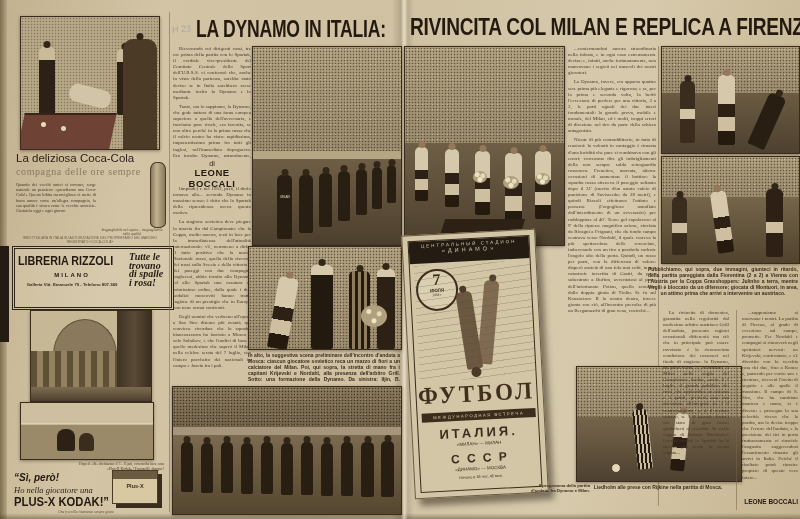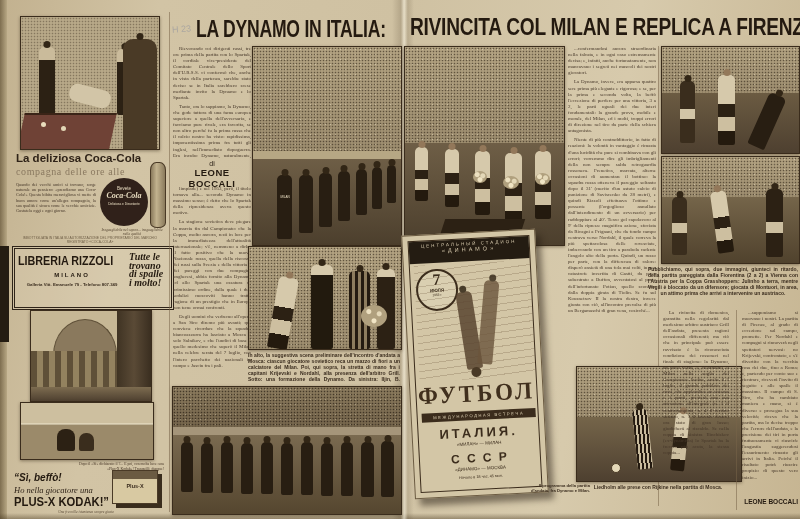--- a/index.html
+++ b/index.html
@@ -49,58 +49,53 @@
   <div class="abs" style="left:12px;top:12px;width:156px;height:228px;">
     <div class="photo" style="left:8px;top:4px;width:138px;height:132px;background:radial-gradient(rgba(40,28,14,.35) .6px,transparent 1.1px) 0 0/3px 3px,#b7a888;">
       <div class="sil" style="left:18px;bottom:30px;width:16px;height:72px;background:linear-gradient(#cabb9b 0 18%,#2c2114 18%);"></div>
       <div class="sil" style="left:96px;bottom:34px;width:15px;height:66px;background:linear-gradient(#cabb9b 0 20%,#2c2114 20%);"></div>
       <div class="sil" style="right:2px;bottom:0;width:34px;height:110px;background:#4a3a26;border-radius:10px 10px 0 0;"></div>
       <div class="abs" style="left:48px;bottom:44px;width:42px;height:18px;background:#d2c5a7;border-radius:8px;transform:rotate(14deg);"></div>
       <div class="abs" style="left:0;bottom:0;width:92px;height:34px;background:#6f4236;transform:skewX(-12deg);border-top:2px solid #3a2417;"></div>
       <div class="abs" style="left:20px;bottom:22px;width:5px;height:5px;border-radius:50%;background:#e9ddbd;"></div>
       <div class="abs" style="left:40px;bottom:18px;width:5px;height:5px;border-radius:50%;background:#e2d6b6;"></div>
     </div>
-    <div class="abs" style="left:4px;top:140px;width:148px;font-family:'Liberation Sans',sans-serif;font-weight:bold;font-size:11.5px;color:#2f2318;">La deliziosa Coca-Cola</div>
-    <div class="abs" style="left:4px;top:154px;width:148px;font-size:10px;color:#8a7960;letter-spacing:.6px;">compagna delle ore alle</div>
+    <div class="abs" style="left:4px;top:140px;width:148px;font-family:'Liberation Sans',sans-serif;font-weight:normal;font-size:11.5px;color:#2f2318;">La deliziosa Coca-Cola</div>
+    <div class="abs" style="left:4px;top:154px;width:148px;font-size:10px;color:#8a7960;letter-spacing:.6px;">compagna delle ore sempre</div>
     <div class="abs tiny" style="left:4px;top:170px;width:80px;height:52px;font-size:4.3px;line-height:5.2px;">Quando dei vecchi amici si trovano, sorge naturale un pensiero: «prendiamo una Coca-Cola!» Questa bibita meravigliosa vi mette di buon umore come un'allegra compagnia, la sua qualità è sicura come le vecchie amicizie. Gustatela oggi e ogni giorno.</div>
-    <div class="abs" style="left:88px;top:166px;width:48px;height:48px;border-radius:50%;background:#30211a;color:#e8dcc0;text-align:center;">
-      <div style="font-size:4.5px;padding-top:8px;font-family:'Liberation Sans',sans-serif;">Bevete</div>
-      <div style="font-size:8px;font-style:italic;font-weight:bold;">Coca-Cola</div>
-      <div style="font-size:3.2px;margin-top:2px;font-family:'Liberation Sans',sans-serif;">Deliziosa e Dissetante</div>
-    </div>
     <div class="abs" style="left:138px;top:150px;width:14px;height:64px;background:linear-gradient(90deg,#8a7a5c,#c2b28e 40%,#8a7a5c);border-radius:40% 40% 45% 45%/12% 12% 8% 8%;border:1px solid #4a3a26;"></div>
     <div class="abs" style="left:86px;top:216px;width:68px;font-size:3.6px;font-style:italic;text-align:center;color:#5c4c38;">Ineguagliabile nel sapore... ineguagliabile nella qualità</div>
     <div class="abs" style="left:4px;top:224px;width:148px;font-size:3.4px;text-align:center;color:#6e5e46;font-family:'Liberation Sans',sans-serif;">IMBOTTIGLIATA IN ITALIA SU AUTORIZZAZIONE DEL PROPRIETARIO DEL MARCHIO REGISTRATO «COCA-COLA»</div>
   </div>
 
   <div class="abs" style="left:12px;top:246px;width:156px;height:58px;border:3px double #2f2419;background:rgba(230,220,195,.25);">
     <div class="abs" style="left:3px;top:5px;width:112px;font-family:'Liberation Sans',sans-serif;font-weight:bold;font-size:12.5px;color:#241a10;transform:scaleX(.86);transform-origin:left;white-space:nowrap;">LIBRERIA RIZZOLI</div>
     <div class="abs" style="left:3px;top:23px;width:108px;text-align:center;font-family:'Liberation Sans',sans-serif;font-weight:bold;font-size:6px;letter-spacing:2px;color:#241a10;">MILANO</div>
     <div class="abs" style="left:3px;top:33px;width:108px;text-align:center;font-size:4.3px;font-weight:bold;color:#3a2c1e;font-family:'Liberation Sans',sans-serif;">Galleria Vitt. Emanuele 79 - Telefono 807.349</div>
     <div class="abs" style="left:114px;top:4px;width:40px;font-style:italic;font-weight:bold;font-size:10px;line-height:8.5px;color:#241a10;text-align:left;">
       <div>Tutte le</div>
       <div>trovano</div>
       <div>di spalle</div>
-      <div>i molto!</div>
+      <div>i rosa!</div>
     </div>
   </div>
   <div class="photo" style="left:30px;top:310px;width:120px;height:90px;background:#c6b795;">
     <div class="abs" style="left:22px;top:8px;width:62px;height:34px;background:#8a795d;border-radius:50% 50% 0 0/100% 100% 0 0;border:1px solid #5f5038;"></div>
     <div class="abs" style="left:0;top:40px;width:120px;height:38px;background:repeating-linear-gradient(90deg,#5f5038 0 6px,#93825f 6px 12px);"></div>
     <div class="abs" style="right:0;top:0;width:34px;height:90px;background:linear-gradient(90deg,#3f3323,#5a4a36 50%,#3a2e20);"></div>
     <div class="abs" style="left:0;bottom:0;width:120px;height:14px;background:linear-gradient(#7d6c50,#4e4030);"></div>
   </div>
 
   <div class="photo" style="left:20px;top:402px;width:132px;height:56px;background:linear-gradient(#cdbf9f 0 38%,#9b8a6a 38%);">
     <div class="abs" style="left:36px;bottom:8px;width:18px;height:22px;background:#2c2114;border-radius:8px 8px 2px 2px;"></div>
     <div class="abs" style="left:58px;bottom:8px;width:15px;height:18px;background:#3a2d1d;border-radius:7px 7px 2px 2px;"></div>
     <div class="abs" style="left:0;top:36%;width:132px;height:2px;background:rgba(240,232,208,.5);"></div>
   </div>
   <div class="abs" style="left:76px;top:462px;width:88px;font-size:3.8px;line-height:4.6px;color:#4a3a2a;text-align:right;">Dopo il «Sì» dichiarato il 7... E poi, con molta luce: una «Plus-X Kodak»! Tranquilli, dunque!</div>
-  <div class="abs" style="left:14px;top:472px;font-weight:bold;font-style:italic;font-size:10px;color:#241a10;font-family:'Liberation Sans',sans-serif;">“Sì, beffò!</div>
+  <div class="abs" style="left:14px;top:472px;font-weight:bold;font-style:italic;font-size:10px;color:#241a10;font-family:'Liberation Sans',sans-serif;">“Sì, però!</div>
   <div class="abs" style="left:14px;top:485px;font-style:italic;font-size:8.5px;color:#2f2318;">Ho nella giocatore una</div>
   <div class="abs" style="left:14px;top:495px;font-weight:bold;font-size:12.5px;color:#241a10;font-family:'Liberation Sans',sans-serif;transform:scaleX(.9);transform-origin:left;white-space:nowrap;">PLUS-X KODAK!”</div>
   <div class="abs" style="left:112px;top:470px;width:44px;height:32px;background:#d8c9a2;border:1px solid #4a3a26;box-shadow:4px 4px 0 #3a2d1d;">
     <div style="height:8px;background:#6b5b42;"></div>
     <div style="text-align:center;font-size:5.5px;font-weight:bold;color:#3a2c1e;padding-top:4px;font-family:'Liberation Sans',sans-serif;">Plus-X</div>
   </div>
   <div class="abs" style="left:20px;top:510px;width:132px;font-size:3.6px;font-style:italic;text-align:center;color:#5c4c38;">Una fra mille istantanee sempre giuste</div>
 
   <div class="abs" style="left:172px;top:24px;font-size:9px;color:rgba(70,90,150,.28);transform:rotate(-4deg);font-family:'Liberation Sans',sans-serif;">H 23</div>
   <div class="abs headline" style="left:196px;top:16px;font-size:22px;transform:scaleX(.8) scaleY(1.08);">LA DYNAMO IN ITALIA:</div>

